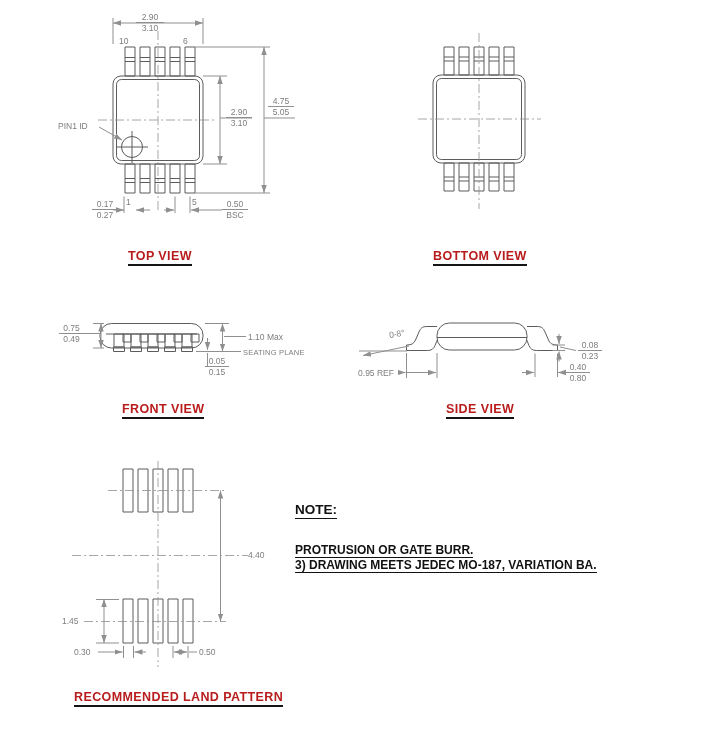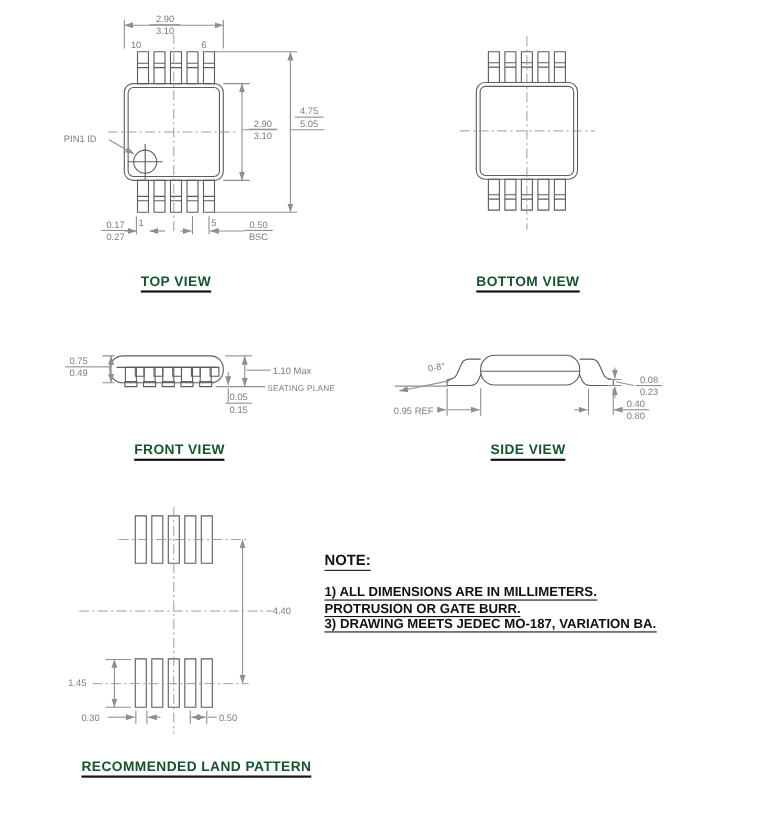--- a/index.html
+++ b/index.html
@@ -3,32 +3,32 @@
 <meta charset="utf-8">
 <style>
   *{margin:0;padding:0;box-sizing:border-box}
   html,body{background:#fff}
   body{font-family:"Liberation Sans","DejaVu Sans",sans-serif}
   #page{position:relative;width:709px;height:739px;background:#fff;overflow:hidden}
   #art{position:absolute;left:0;top:0}
   .outline{stroke:#5c5c5c;fill:none;stroke-width:1}
   .dim{stroke:#8f8f8f;fill:none;stroke-width:1}
   .cl{stroke:#909090;fill:none;stroke-width:.8;stroke-dasharray:9 3 2 3}
-  .view-title{position:absolute;font-weight:bold;font-size:12.5px;color:#14532d;letter-spacing:.4px;white-space:nowrap}
+  .view-title{position:absolute;font-weight:bold;font-size:12.5px;color:#b91c1c;letter-spacing:.4px;white-space:nowrap}
   .view-title span{display:inline-block;border-bottom:2px solid #141414;padding-bottom:1px}
   .dim-label{position:absolute;font-size:8.5px;color:#7d7d7d;line-height:9px;white-space:nowrap}
   .center{text-align:left}
   .right{text-align:center}
   .small{font-size:7.5px;letter-spacing:.2px}
   .dim-stack{position:absolute;font-size:8.5px;color:#7d7d7d;text-align:center}
   .dim-stack .over{display:block;height:11px;line-height:10px;border-bottom:1px solid #8f8f8f}
   .dim-stack .under{display:block;height:11px;line-height:11px}
   .rot{transform:rotate(-10deg);transform-origin:left bottom}
   .note{position:absolute;left:295px;top:502px;width:390px;color:#111}
-  .note-heading{font-size:13.5px;font-weight:bold;margin-bottom:13px}
+  .note-heading{font-size:13.5px;font-weight:bold;margin-bottom:25px}
   .note-heading span,.note-line span{display:inline-block;border-bottom:1.5px solid #111;padding-bottom:1px}
   .note-line{font-size:12px;font-weight:bold;height:14.5px;line-height:12px;white-space:nowrap}
 </style>
 </head>
 <body>
 
 <div id="page">
 
   <svg id="art" width="709" height="739" viewBox="0 0 709 739">
     <defs>
@@ -210,18 +210,17 @@
   <div class="view-title" style="left:446px;top:402px"><span>SIDE VIEW</span></div>
 
   <div class="dim-label" style="left:248px;top:551px;width:28px">4.40</div>
   <div class="dim-label center" style="left:62px;top:617px;width:22px">1.45</div>
   <div class="dim-label center" style="left:74px;top:648px;width:22px">0.30</div>
   <div class="dim-label" style="left:199px;top:648px;width:24px">0.50</div>
   <div class="view-title" style="left:74px;top:690px"><span>RECOMMENDED LAND PATTERN</span></div>
 
   <div class="note">
     <div class="note-heading"><span>NOTE:</span></div>
-    <div class="note-line"><span>1) ALL DIMENSIONS ARE IN MILLIMETERS.</span></div>
     <div class="note-line"><span>PROTRUSION OR GATE BURR.</span></div>
     <div class="note-line"><span>3) DRAWING MEETS JEDEC MO-187, VARIATION BA.</span></div>
   </div>
 
 </div>
 
 </body></html>

